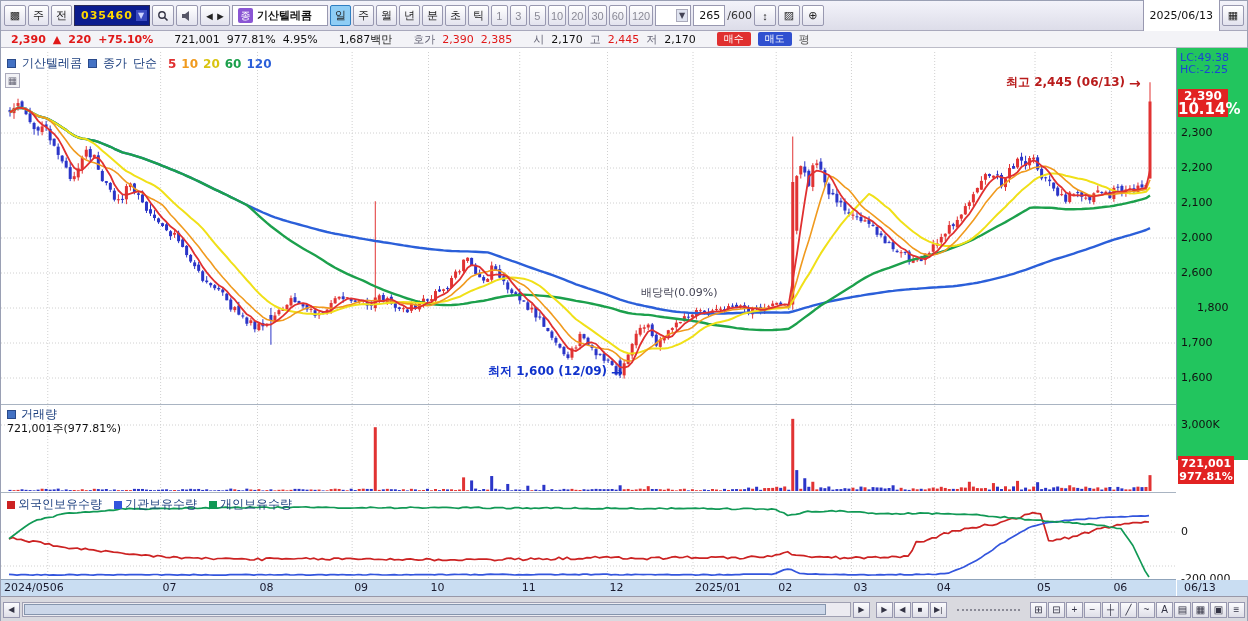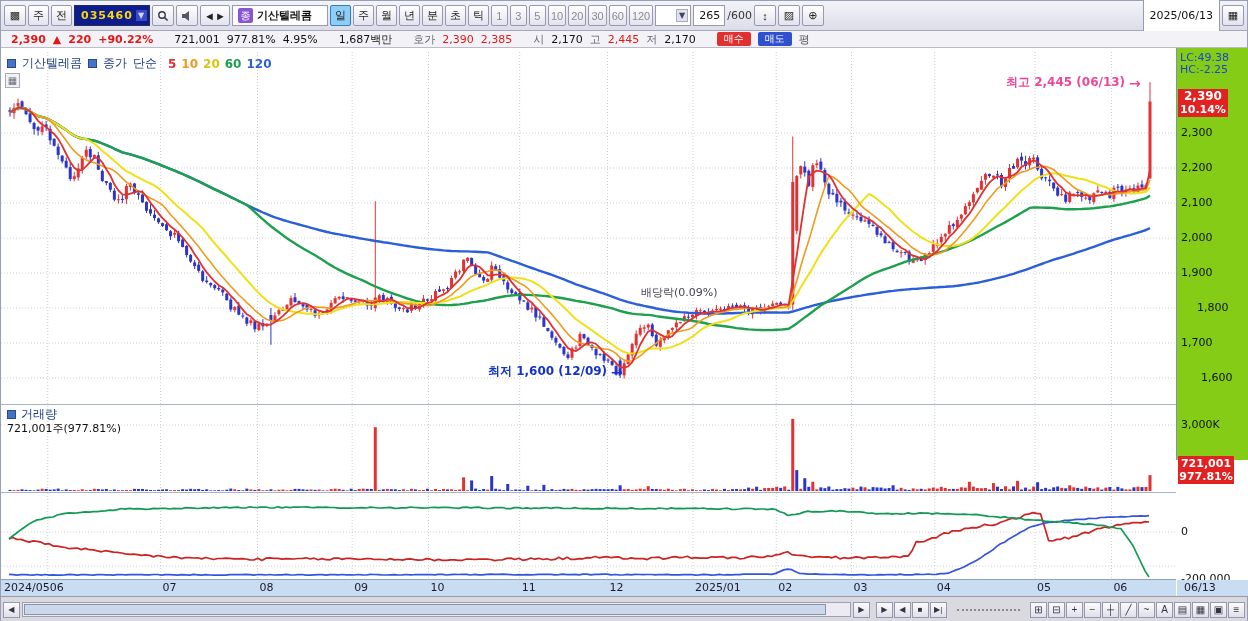--- a/index.html
+++ b/index.html
@@ -37,30 +37,30 @@
 #chart-svg{position:absolute;top:0;left:0;font-family:"DejaVu Sans","Liberation Sans",sans-serif;}
 .main-legend{position:absolute;left:6px;top:7px;display:flex;gap:6px;align-items:center;font-size:12px;color:#1b3e7e;}
 .sq{width:9px;height:9px;background:#4472c4;border:1px solid #2a4a8a;display:inline-block;}
 .sq3{width:8px;height:8px;display:inline-block;margin-right:3px;}
 .ma-num{margin-left:5px;font-weight:bold;}
 .grid-mini{position:absolute;left:4px;top:25px;width:15px;height:15px;font-size:10px;color:#667;background:#f2f2f6;border:1px solid #aab;display:flex;align-items:center;justify-content:center;cursor:pointer;}
 .vol-label{position:absolute;left:6px;top:358px;display:flex;gap:5px;align-items:center;font-size:12px;color:#1b3e7e;}
 .vol-value{position:absolute;left:6px;top:373px;font-size:11px;color:#111;}
 .own-legend{position:absolute;left:6px;top:448px;display:flex;gap:12px;align-items:center;font-size:12px;color:#1b3e7e;}
 .own-leg-item{display:inline-flex;align-items:center;}
-.anno-high{position:absolute;left:1005px;top:26px;color:#ec4899;font-weight:bold;font-size:12px;display:flex;gap:4px;align-items:center;}
+.anno-high{position:absolute;left:1005px;top:26px;color:#b91c1c;font-weight:bold;font-size:12px;display:flex;gap:4px;align-items:center;}
 .anno-low{position:absolute;left:487px;top:315px;color:#1133cc;font-weight:bold;font-size:12px;display:flex;gap:4px;align-items:center;}
 .anno-arrow{font-size:14px;}
 .anno-div{position:absolute;left:640px;top:237px;color:#445;font-size:11px;}
 
-.right-panel{position:absolute;top:0;left:1175px;width:73px;height:412px;background:#84cc16;border-left:1px solid #7f93ad;font-size:11px;}
+.right-panel{position:absolute;top:0;left:1175px;width:73px;height:412px;background:#22c55e;border-left:1px solid #7f93ad;font-size:11px;}
 .rp-lc{position:absolute;top:3px;left:3px;color:#1b46d2;}
 .rp-hc{position:absolute;top:15px;left:3px;color:#1b46d2;}
 .rp-price-badge{position:absolute;top:41px;left:1px;width:50px;background:#e22222;color:#fff;text-align:center;font-size:12px;font-weight:bold;line-height:13px;padding:1px 0;}
-.rp-price-badge .pct{font-size:11px;font-weight:bold;}
+.rp-price-badge .pct{font-size:15px;font-weight:bold;}
 .rp-vol-badge{position:absolute;top:408px;left:1px;width:56px;background:#e22222;color:#fff;text-align:center;font-size:11px;font-weight:bold;line-height:13px;padding:1px 0;}
 .rp-tick{position:absolute;left:4px;height:13px;line-height:13px;color:#111;}
 .rp-band{position:absolute;top:532px;left:0;width:100%;height:16px;background:#c9ddf2;line-height:16px;padding-left:7px;color:#1a1a2e;}
 
 .statusbar{position:absolute;top:595px;left:0;right:0;height:26px;background:#d9d9df;border-top:1px solid #9898a8;display:flex;align-items:center;padding:0 2px;gap:2px;}
 .sbtn{width:17px;height:16px;font-size:8px;background:linear-gradient(#fcfcfe,#dfdfe8);border:1px solid #9898b0;display:inline-flex;align-items:center;justify-content:center;color:#334;cursor:pointer;}
 .sbtn.tool{font-size:10px;}
 .scroll-track{width:838px;height:15px;background:#ecebf1;border:1px solid #a0a0b2;position:relative;}
 .scroll-thumb{position:absolute;left:1px;top:1px;bottom:1px;width:97%;background:#ccd7e9;border:1px solid #8595ad;cursor:grab;}
 .vcr{display:inline-flex;gap:1px;margin-left:4px;}
@@ -128,21 +128,21 @@
     <div class="date-group">
       <span class="date-box">2025/06/13</span>
       <button class="tbtn icon">▦</button>
     </div>
   </div>
 
   <div class="infobar">
     <span class="red">2,390</span>
     <span class="red">▲</span>
     <span class="red">220</span>
-    <span class="red">+90.22%</span>
+    <span class="red">+75.10%</span>
     <span class="gap-l">721,001</span>
     <span>977.81%</span>
     <span>4.95%</span>
     <span class="gap-l">1,687백만</span>
     <span class="lbl gap-l">호가</span>
     <span class="redv">2,390</span>
     <span class="redv">2,385</span>
     <span class="lbl gap-l">시</span>
     <span>2,170</span>
     <span class="lbl">고</span>
@@ -1082,37 +1082,51 @@
       <span class="anno-arrow">→</span>
     </div>
     <div class="anno-div">배당락(0.09%)</div>
 
     <div class="vol-label">
       <span class="sq"></span>
       <span>거래량</span>
     </div>
     <div class="vol-value">721,001주(977.81%)</div>
 
+    <div class="own-legend" id="own-legend">
+        <span class="own-leg-item">
+          <span class="sq3" style="background: rgb(204, 34, 34);"></span>
+          <span>외국인보유수량</span>
+        </span>
+        <span class="own-leg-item">
+          <span class="sq3" style="background: rgb(51, 85, 221);"></span>
+          <span>기관보유수량</span>
+        </span>
+        <span class="own-leg-item">
+          <span class="sq3" style="background: rgb(17, 153, 85);"></span>
+          <span>개인보유수량</span>
+        </span>
+      </div>
 
     <div class="right-panel">
       <div class="rp-lc">LC:49.38</div>
       <div class="rp-hc">HC:-2.25</div>
       <div class="rp-price-badge">
         <div>2,390</div>
         <div class="pct">10.14%</div>
       </div>
       <div id="rp-price-ticks">
           <div class="rp-tick" style="top: 78px;">2,300</div>
           <div class="rp-tick" style="top: 113px;">2,200</div>
           <div class="rp-tick" style="top: 148px;">2,100</div>
           <div class="rp-tick" style="top: 183px;">2,000</div>
-          <div class="rp-tick" style="top: 218px;">1,900</div>
+          <div class="rp-tick" style="top: 218px;">2,600</div>
           <div class="rp-tick" style="top: 253px; margin-left: 16px;">1,800</div>
           <div class="rp-tick" style="top: 288px;">1,700</div>
-          <div class="rp-tick" style="top: 323px; margin-left: 20px;">1,600</div>
+          <div class="rp-tick" style="top: 323px;">1,600</div>
         </div>
       <div id="rp-vol-area">
           <div class="rp-tick" style="top: 370px;">3,000K</div>
         </div>
       <div class="rp-vol-badge">
         <div>721,001</div>
         <div>977.81%</div>
       </div>
       <div id="rp-own-ticks">
           <div class="rp-tick" style="top: 477px;">0</div>

